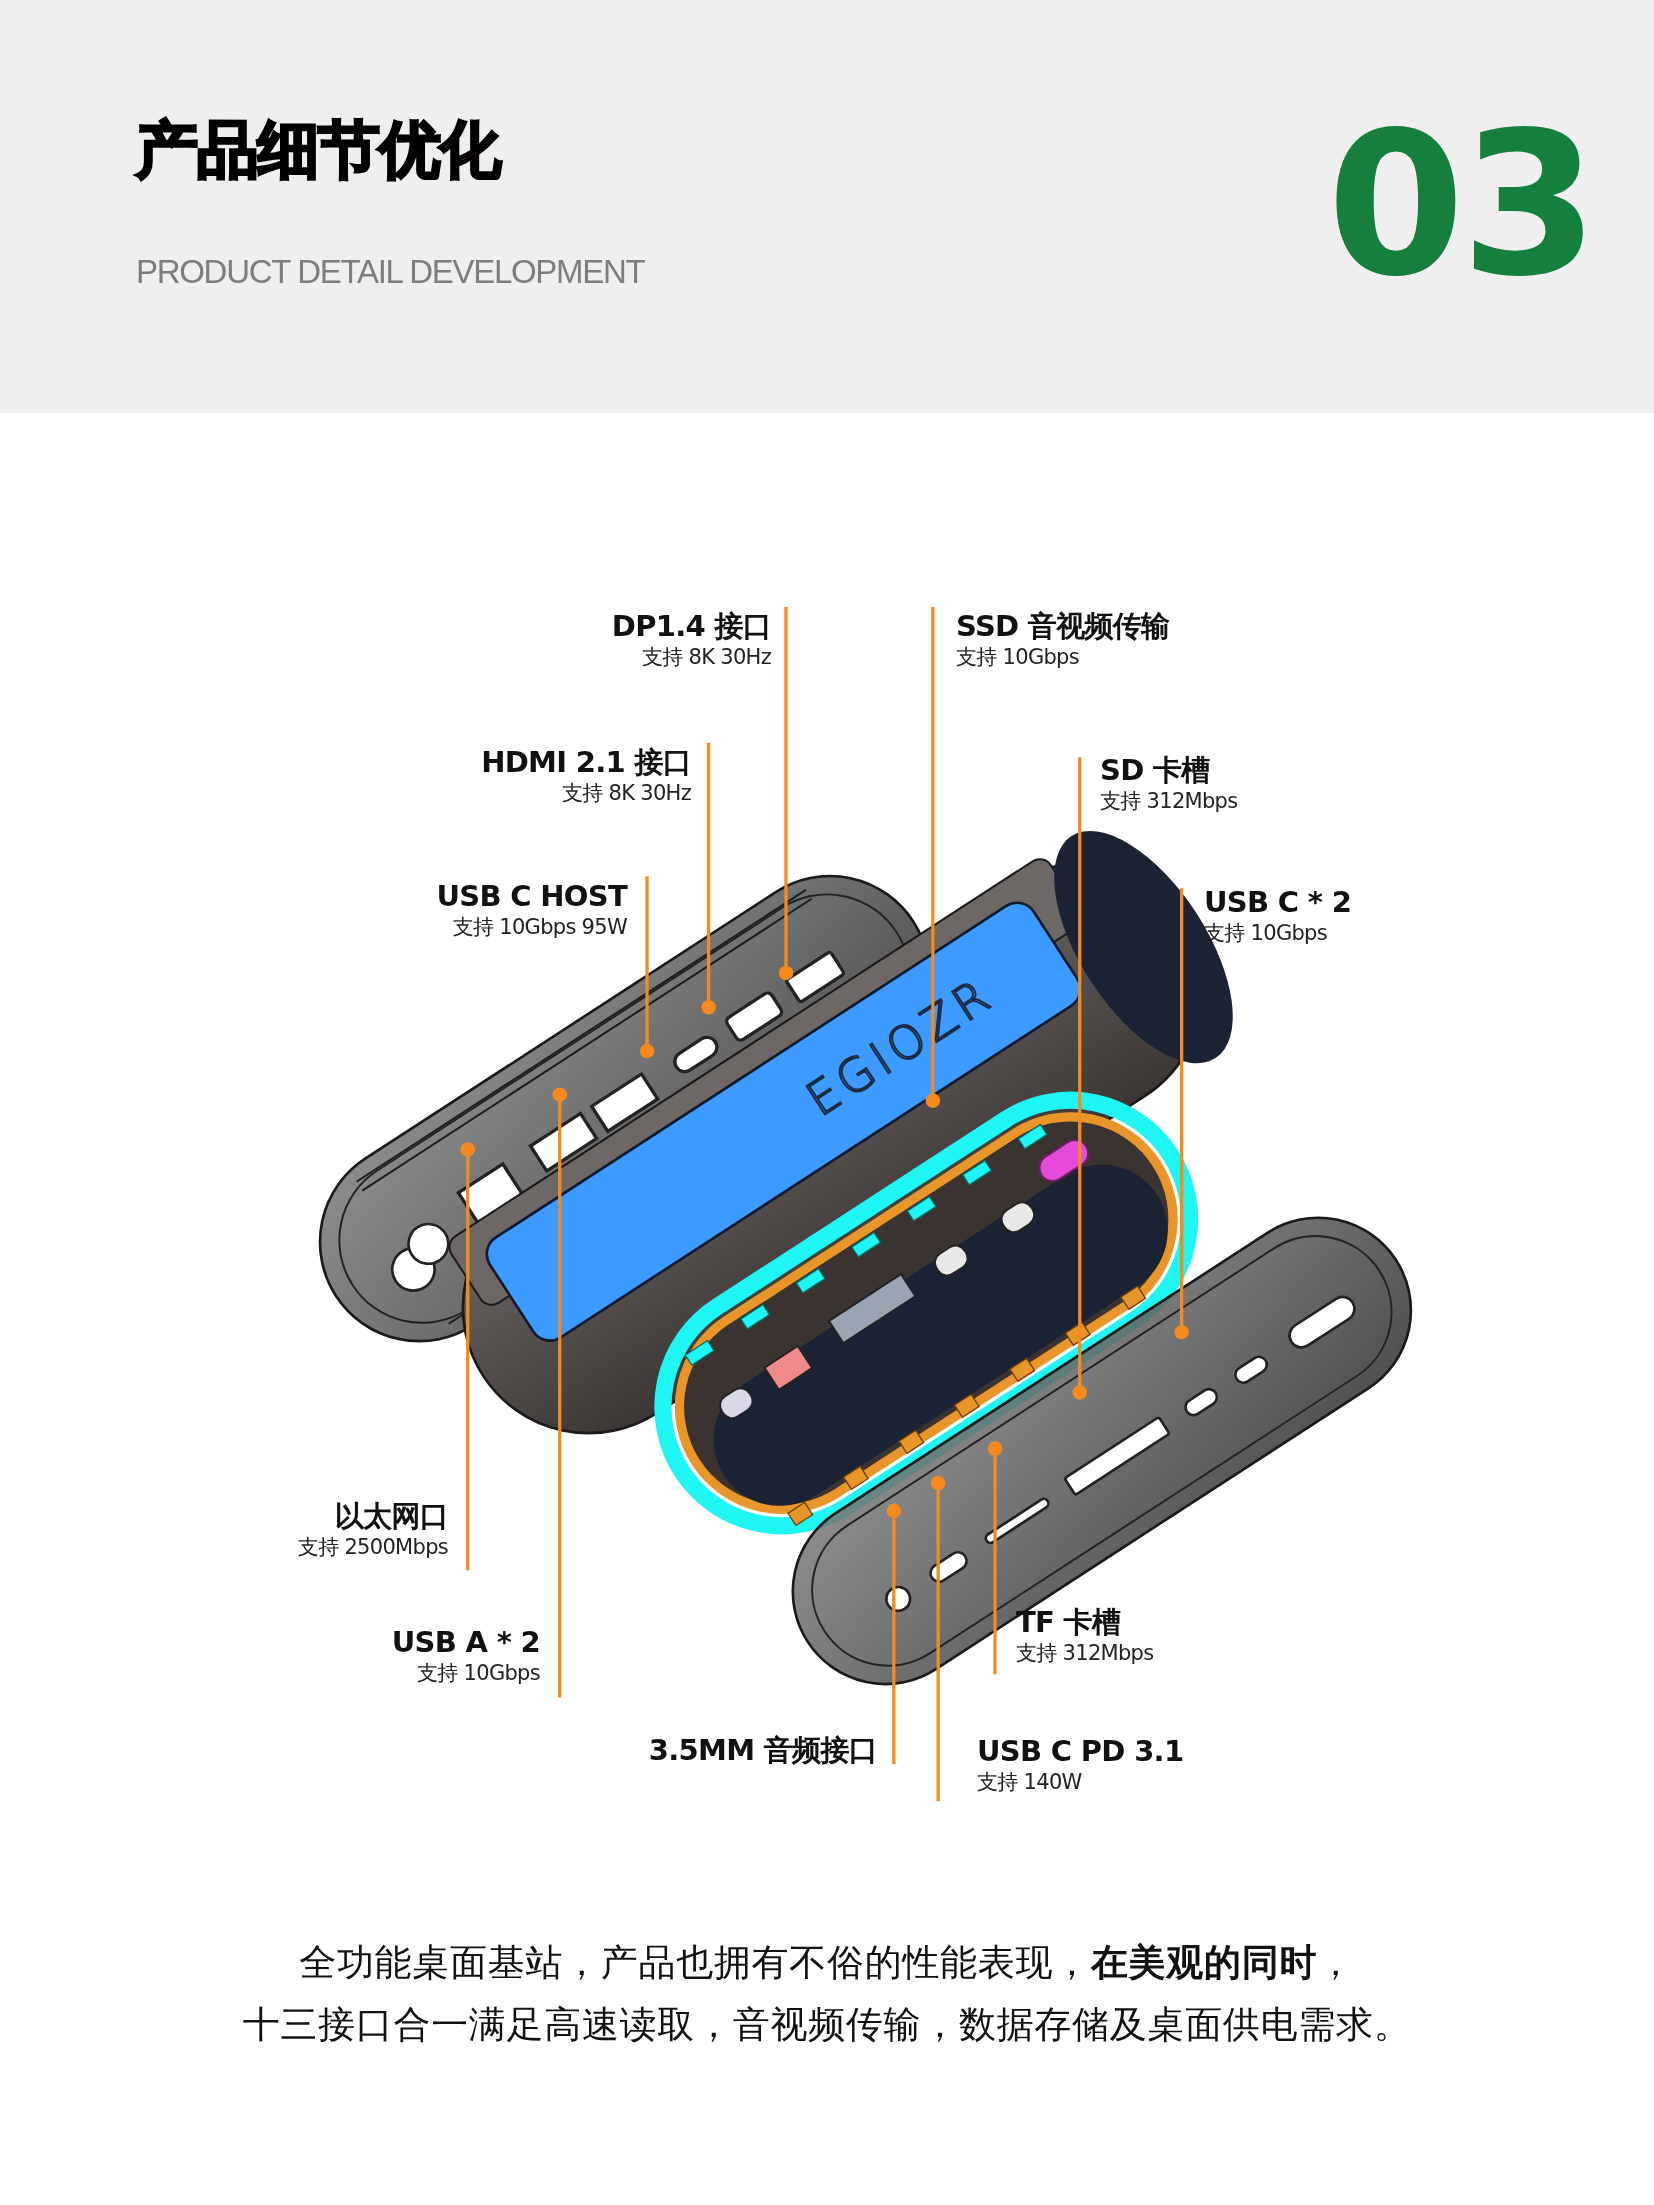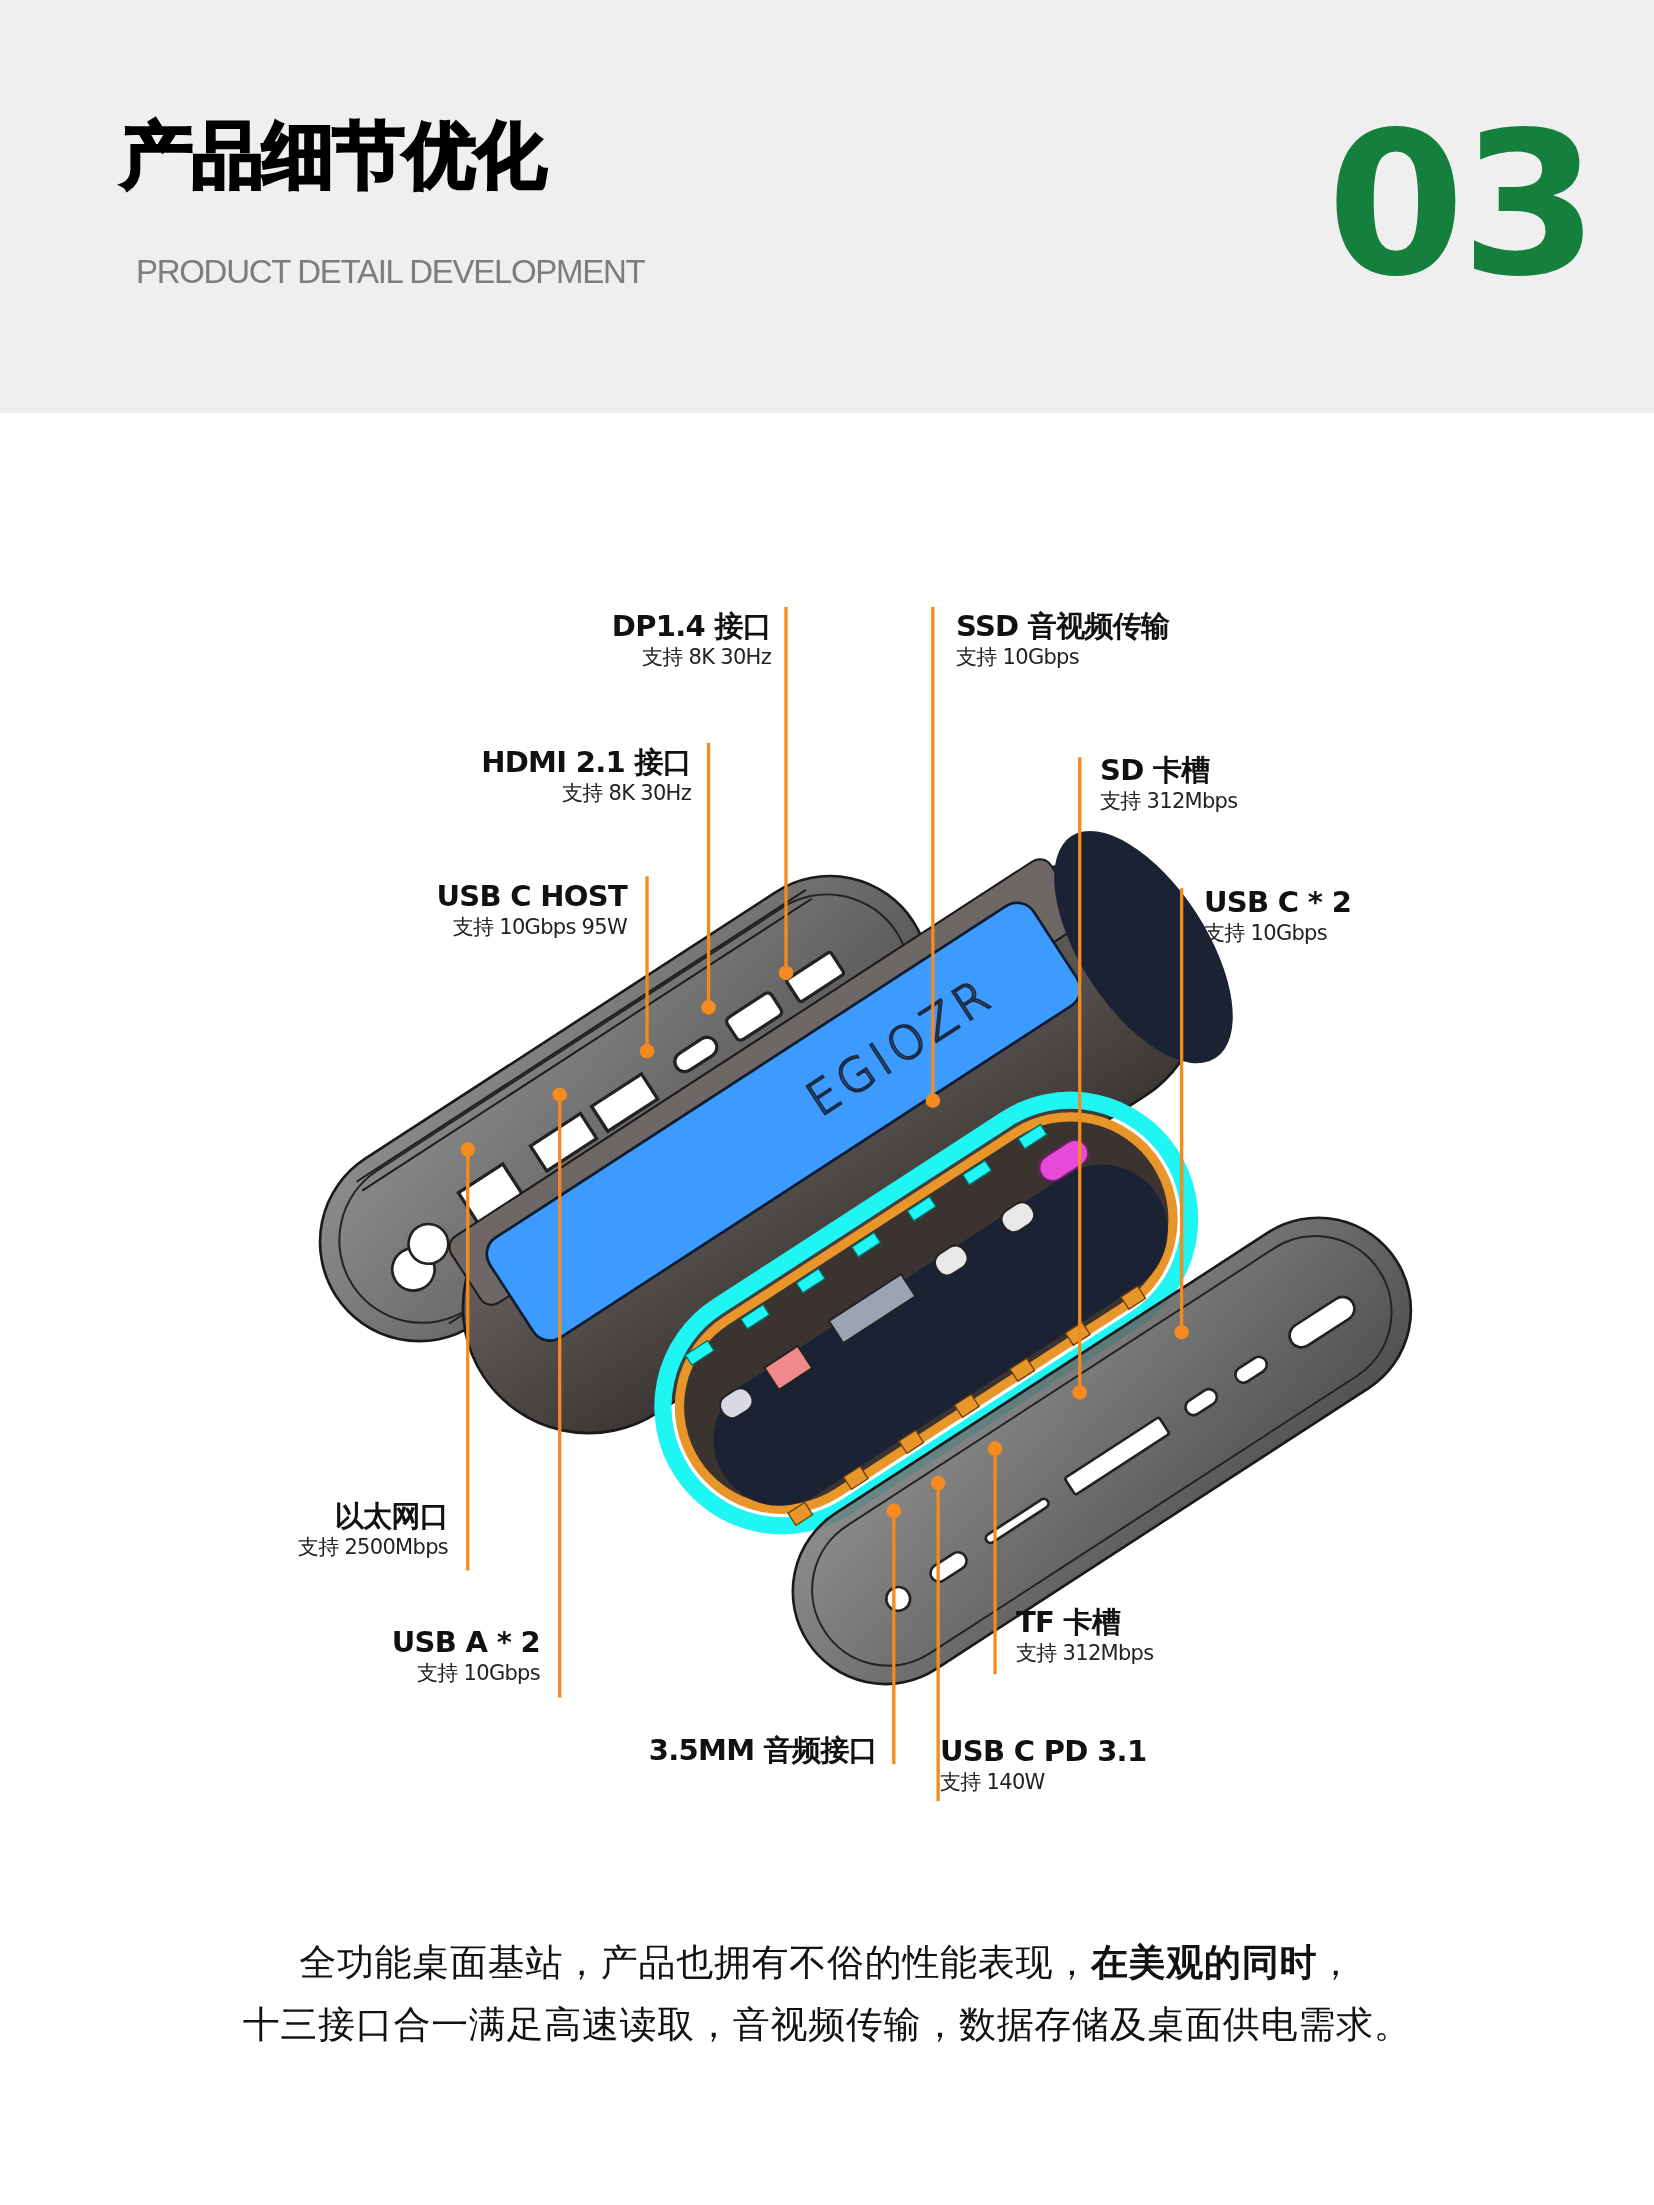--- a/index.html
+++ b/index.html
@@ -7,24 +7,24 @@
     width:1654px; height:2205px; position:relative; overflow:hidden;
     background:#ffffff;
     font-family:"Liberation Sans","DejaVu Sans",sans-serif;
     color:#111;
   }
   .header-band {
     position:absolute; left:0; top:0; width:1654px; height:413px;
     background:#efefef;
   }
   .page-title {
-    position:absolute; left:121px; top:119px;
+    position:absolute; left:136px; top:119px;
     font-family:"DejaVu Sans",sans-serif;
-    font-weight:900; font-size:72px; letter-spacing:-1.3px;
-    color:#000000; line-height:1; white-space:nowrap;
+    font-weight:900; font-size:62px; letter-spacing:-1.3px;
+    color:#701a75; line-height:1; white-space:nowrap;
     transform:scaleX(1.0);
     -webkit-text-stroke:2.6px #000;
   }
   .page-subtitle {
     position:absolute; left:136px; top:255px;
     font-family:"Liberation Sans",sans-serif;
     font-weight:400; font-size:33px; letter-spacing:-1.3px;
     color:#7d7d7d; white-space:nowrap; line-height:1;
   }
   .section-number {
@@ -238,21 +238,21 @@
     <span class="name">USB A * 2</span>
     <span class="spec">支持 10Gbps</span>
   </div>
   <div class="label" style="left:1016px; top:1191px;">
     <span class="name">TF 卡槽</span>
     <span class="spec">支持 312Mbps</span>
   </div>
   <div class="label right" style="right:777px; top:1319px;">
     <span class="name">3.5MM 音频接口</span>
   </div>
-  <div class="label" style="left:940px; top:1320px;">
+  <div class="label" style="left:977px; top:1320px;">
     <span class="name">USB C PD 3.1</span>
     <span class="spec">支持 140W</span>
   </div>
 </div>
 
 <div class="caption">
   <div><span>全功能桌面基站，产品也拥有不俗的性能表现，</span><b>在美观的同时</b><span>，</span></div>
   <div>十三接口合一满足高速读取，音视频传输，数据存储及桌面供电需求。</div>
 </div>
 

